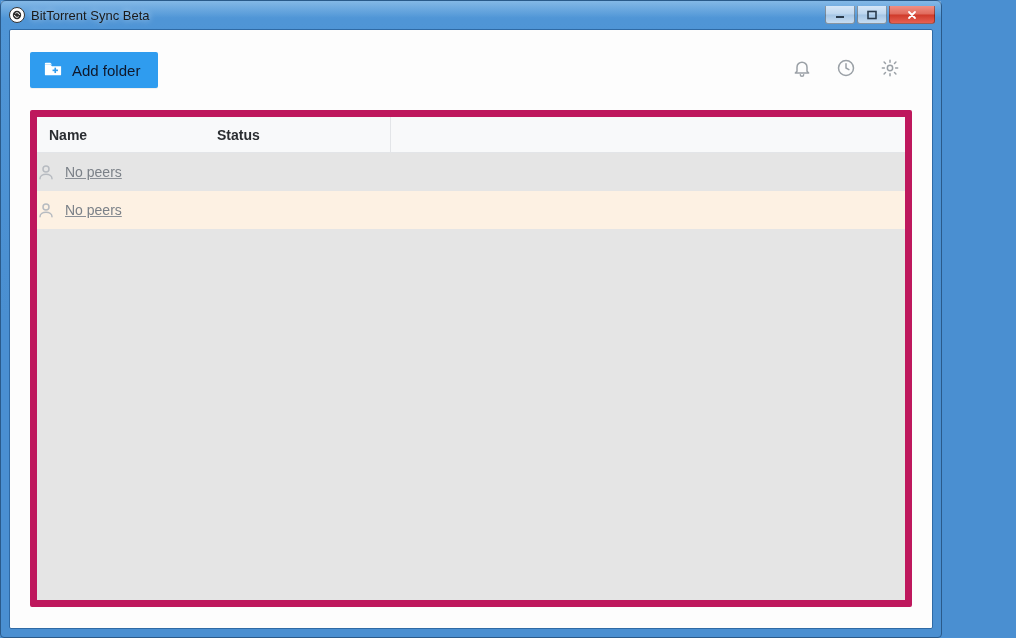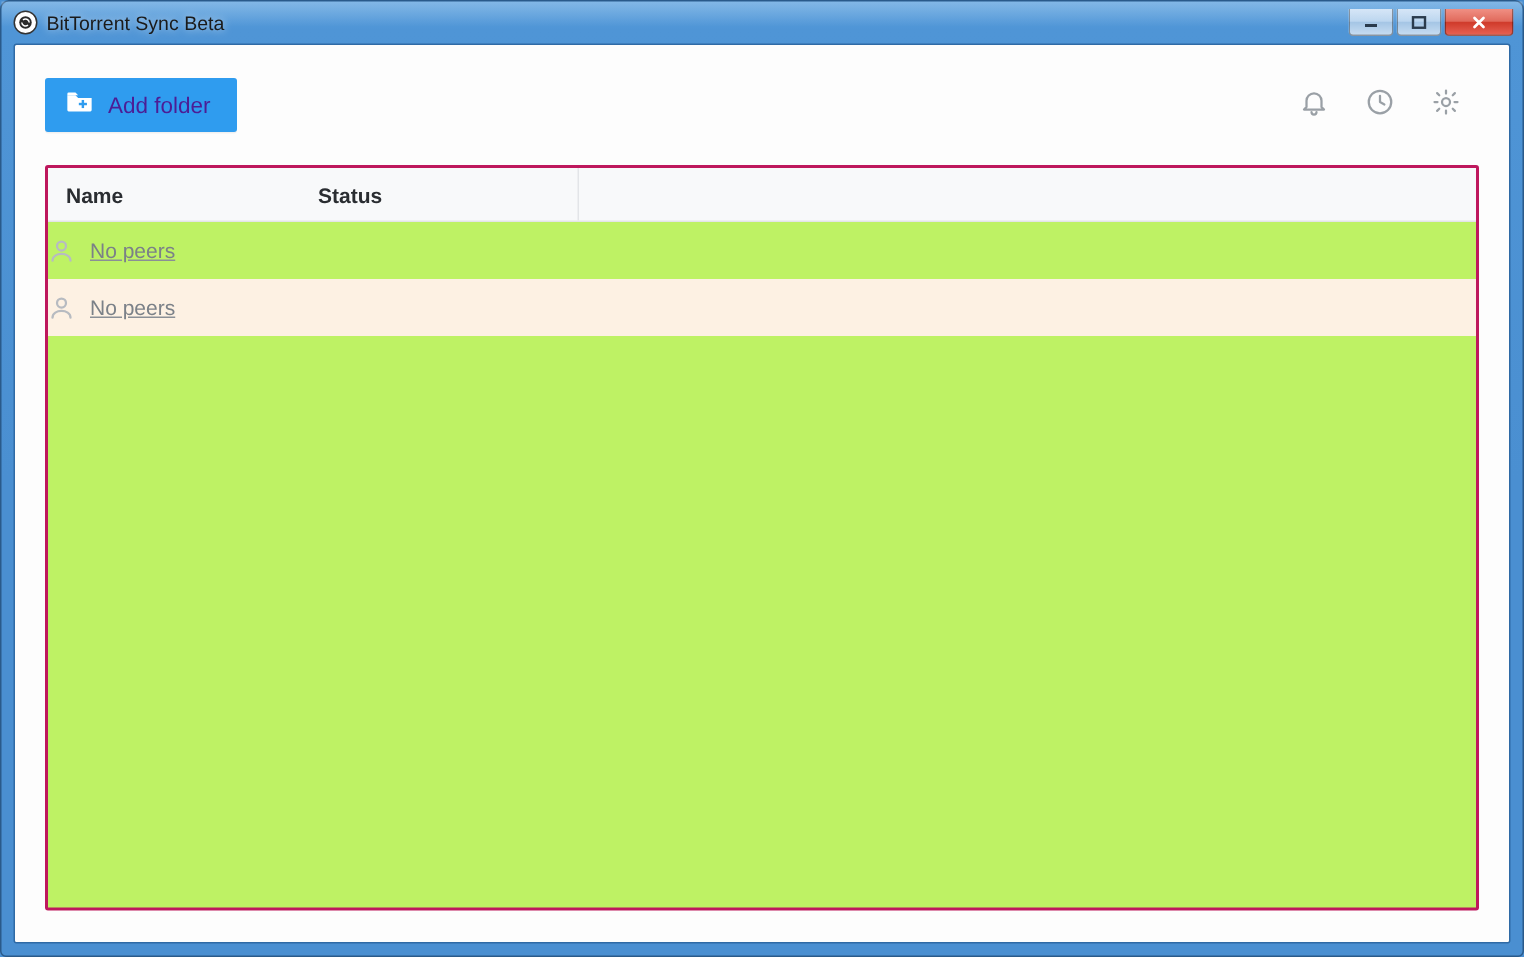--- a/index.html
+++ b/index.html
@@ -1,21 +1,21 @@
 <!DOCTYPE html>
 <html><head>
 <meta charset="utf-8">
 <style>
   * { box-sizing: border-box; margin: 0; padding: 0; }
   html, body { width: 1016px; height: 638px; overflow: hidden; font-family: "Segoe UI", Arial, sans-serif; }
   body { background: #4a8fd1; }
 
   
   .window {
-    width: 1016px; height: 638px;
+    width: 942px; height: 638px;
     background: linear-gradient(to bottom, #5aa0de 0%, #4f95d6 3%, #4a8fd1 50%, #4a8fd1 100%);
     border: 1px solid #2a5a8a; border-radius: 6px 6px 4px 4px;
     position: relative;
   }
   .titlebar {
     height: 28px; display: flex; align-items: center; padding: 0 6px 0 8px;
     background: linear-gradient(to bottom, rgba(255,255,255,0.25), rgba(255,255,255,0) 60%);
   }
   .titlebar-icon {
     width: 16px; height: 16px; margin-right: 6px; border-radius: 50%;
@@ -41,39 +41,39 @@
   
   .client {
     position: absolute; top: 28px; left: 8px; right: 8px; bottom: 8px;
     background: #fdfdfd; border: 1px solid #2f6aa5; border-radius: 2px;
     padding: 20px;
   }
 
   .toolbar { display: flex; align-items: center; height: 40px; }
   .add-folder-btn {
     display: inline-flex; align-items: center; gap: 10px;
-    background: #2f9cef; color: #4c1d95; border: none;
+    background: #2f9cef; color: #0f172a; border: none;
     height: 36px; padding: 0 18px 0 14px; font-size: 15px;
     border-radius: 2px; cursor: pointer;
     box-shadow: 0 1px 0 rgba(0,0,0,0.05);
   }
   .add-folder-btn svg { width: 18px; height: 16px; }
   .toolbar-spacer { flex: 1; }
   .toolbar-icon {
     width: 44px; height: 36px; display: flex; align-items: center; justify-content: center;
     color: #9aa0a6; cursor: pointer; border-radius: 2px;
   }
   .toolbar-icon svg { width: 20px; height: 20px; }
 
   .panel {
     margin-top: 20px;
-    border: 2px solid #be185d;
+    border: 7px solid #be185d;
     border-radius: 2px;
     height: 497px;
-    background: #bef264;
+    background: #e5e5e5;
     display: flex; flex-direction: column;
     overflow: hidden;
   }
   .panel-header {
     display: flex; height: 36px; align-items: stretch;
     background: #f8f9fa;
     border-bottom: 1px solid #e3e5e8;
     color: #2a2d31; font-weight: 600; font-size: 14px;
   }
   .col-name { width: 180px; display: flex; align-items: center; padding-left: 12px; }

